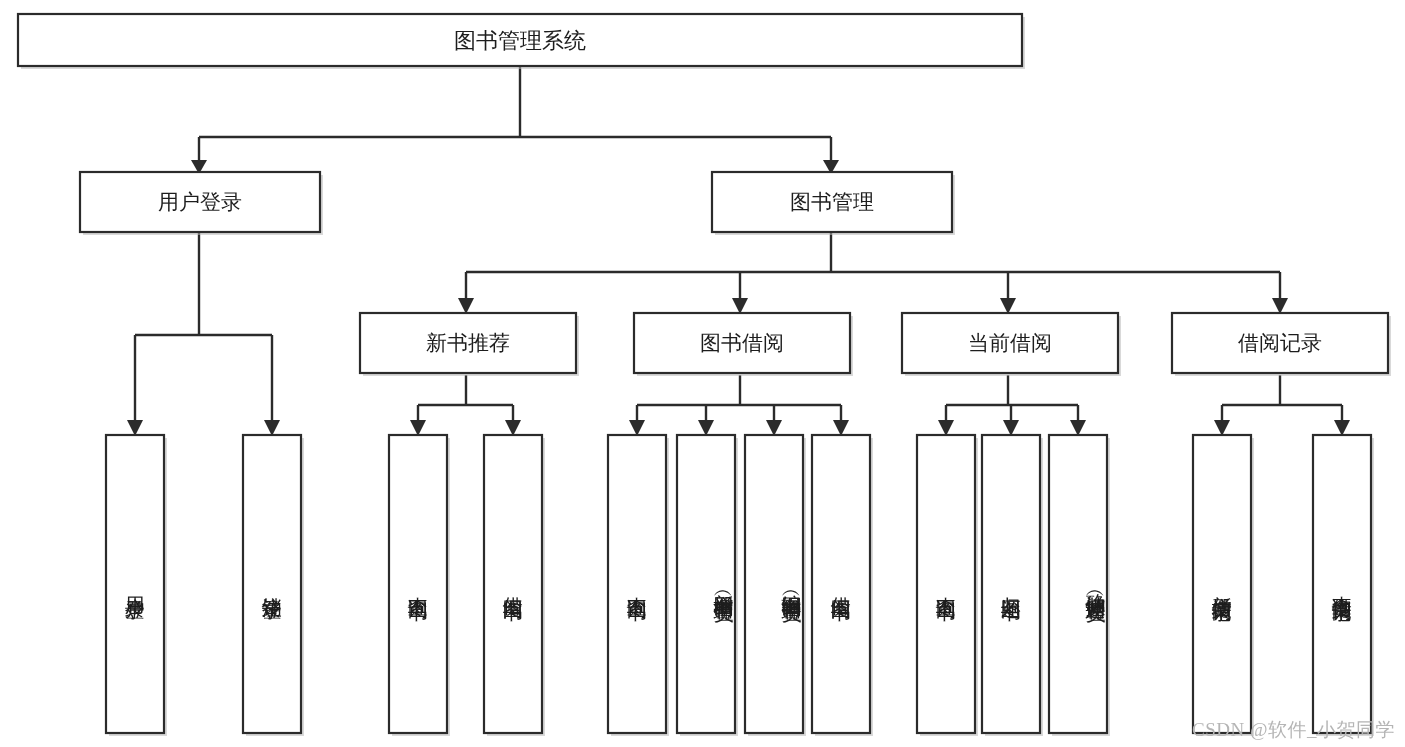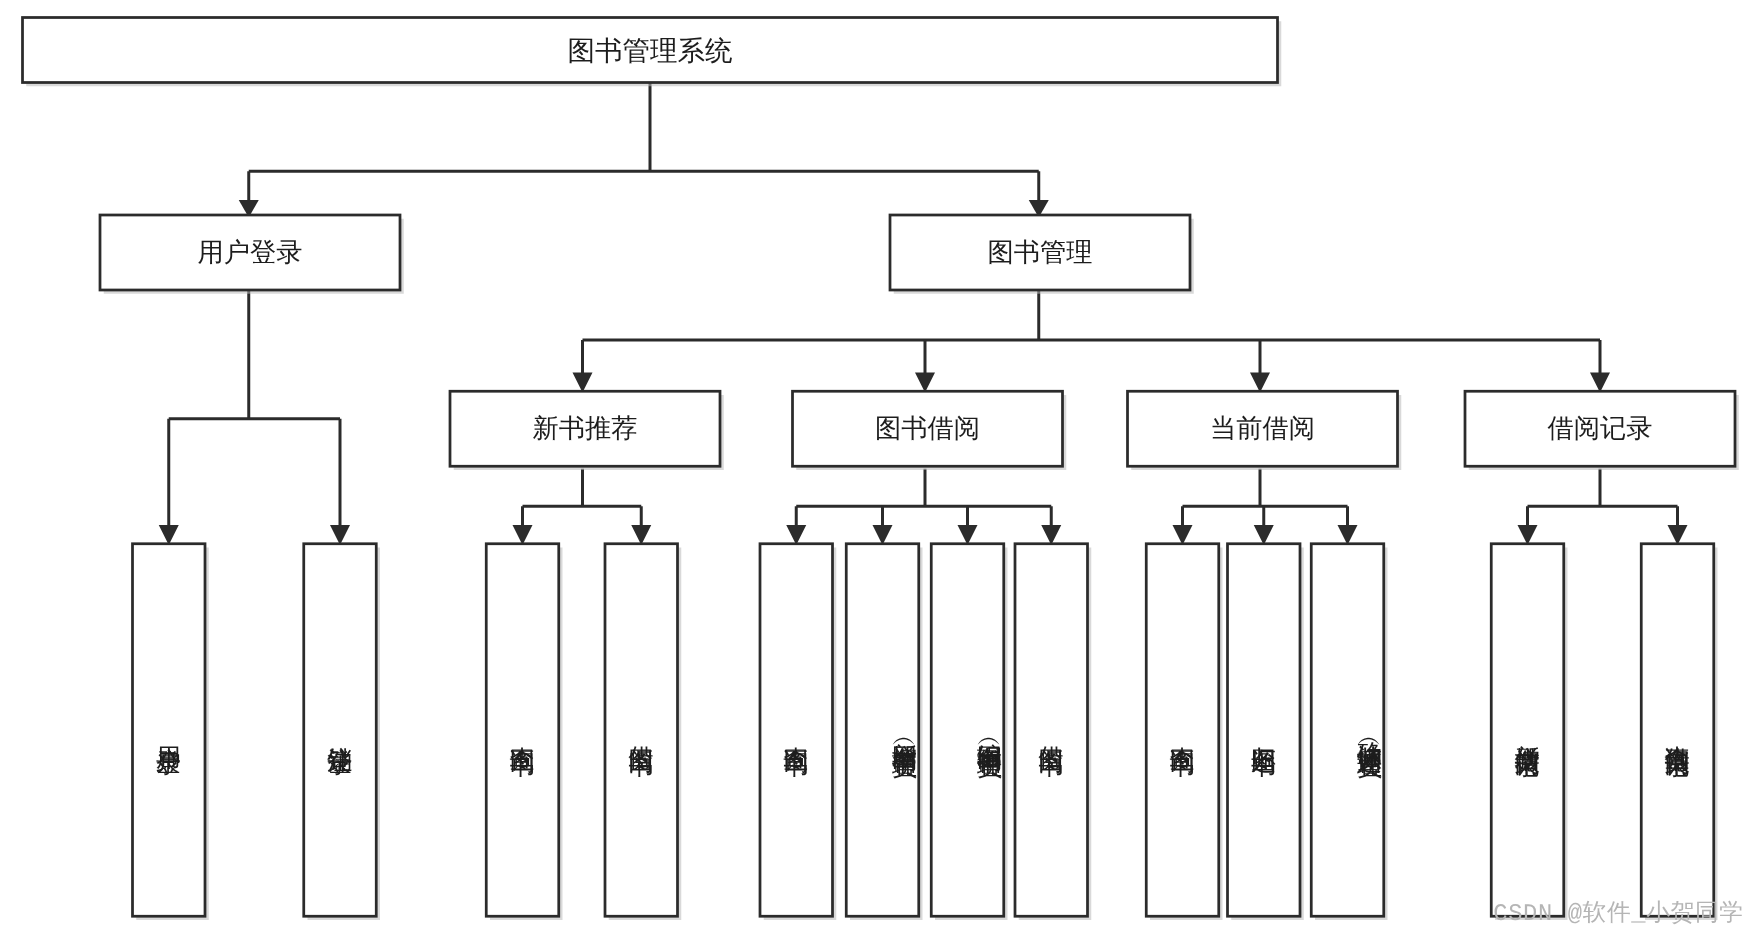--- a/index.html
+++ b/index.html
@@ -69,21 +69,21 @@
     letter-spacing: 1.5px;
     color: #1d1d1d;
     white-space: nowrap;
     pointer-events: none;
     user-select: none;
   }
   .watermark {
     position: absolute;
     right: 10px;
     bottom: 4px;
-    font-family: Liberation Mono, monospace;
+    font-family: Liberation Serif, serif;
     font-size: 19px;
     color: #b5b5b5;
     letter-spacing: 0.5px;
     white-space: nowrap;
     user-select: none;
   }
 </style>
 </head>
 <body>
 

